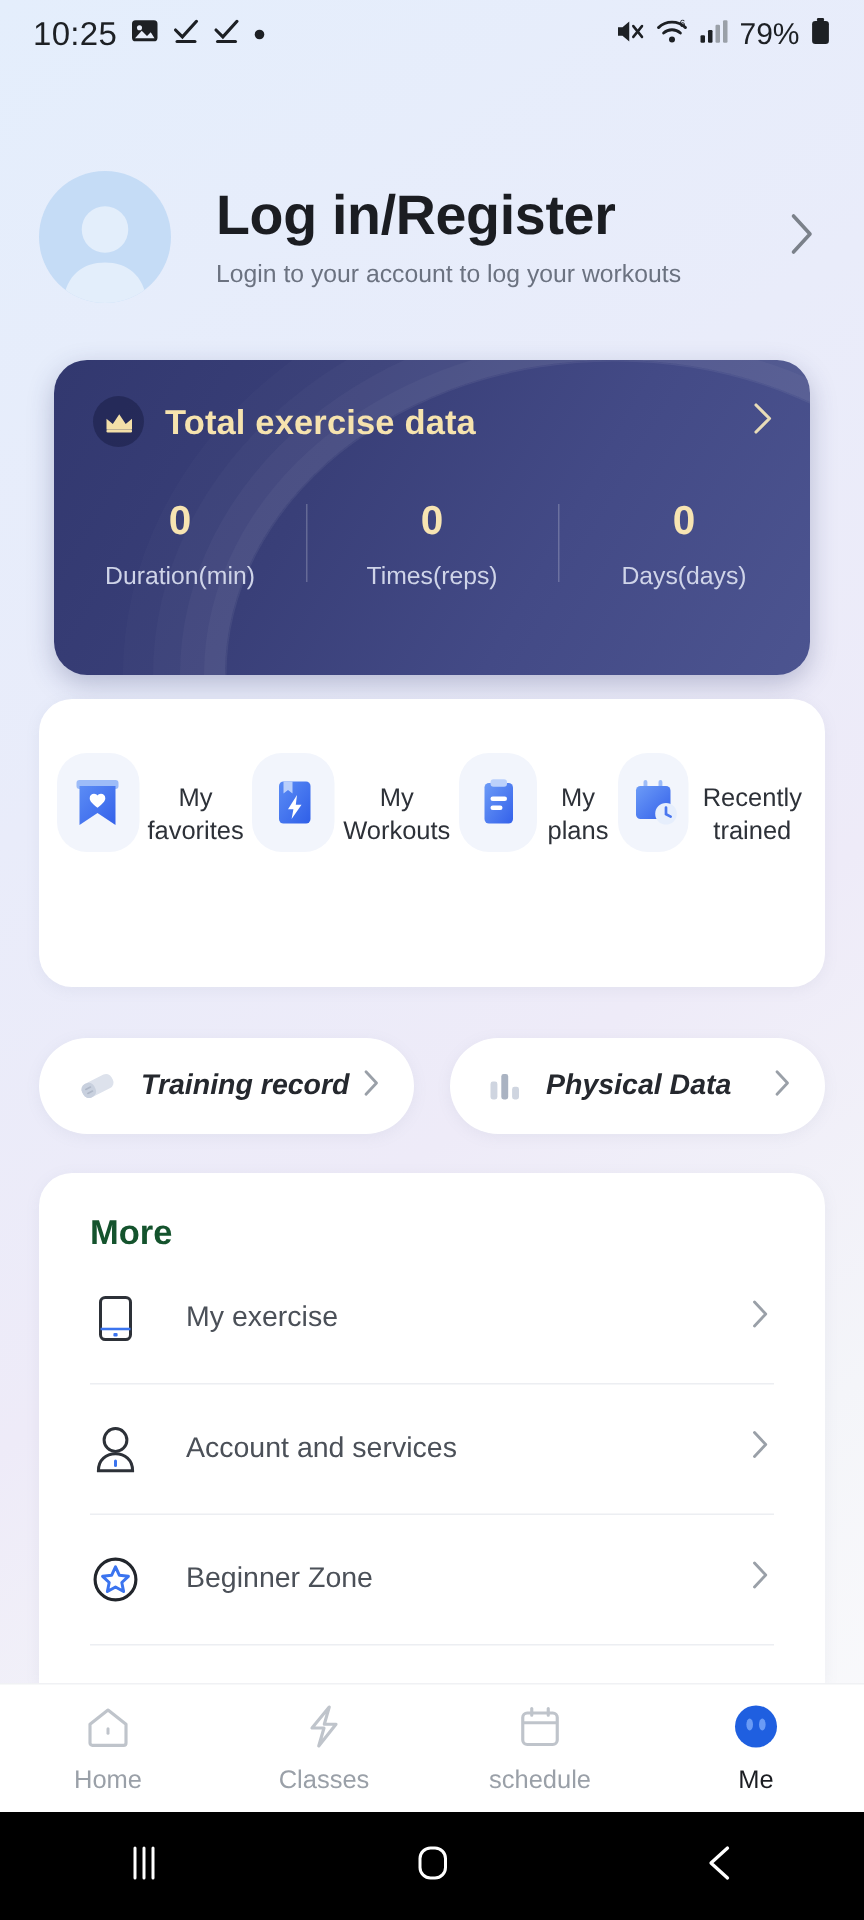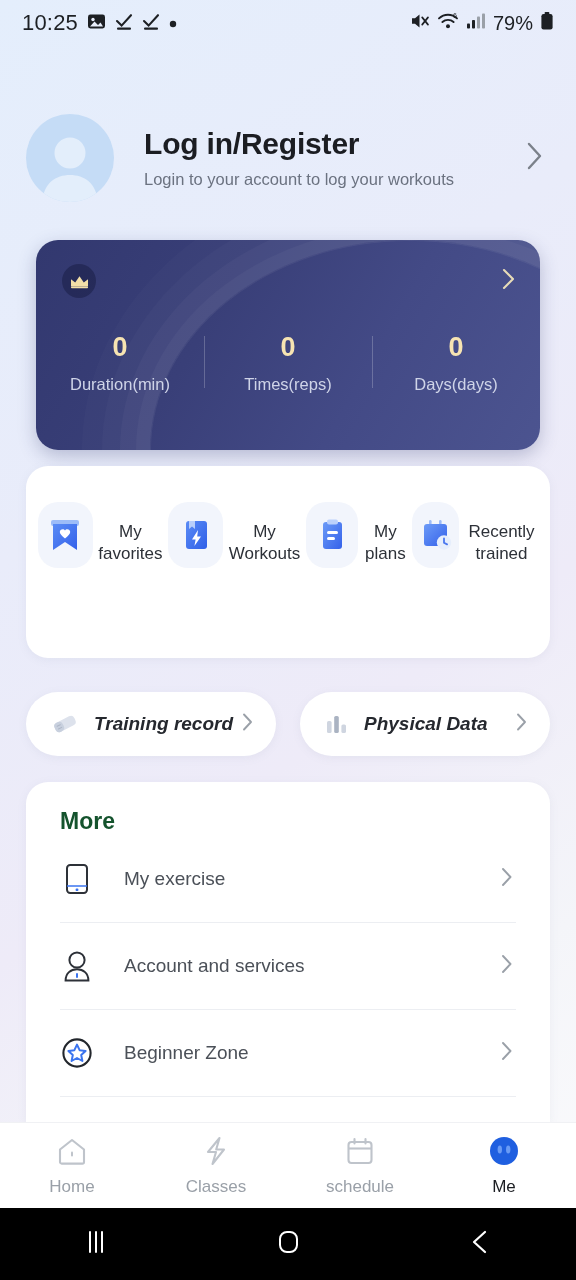--- a/index.html
+++ b/index.html
@@ -33,21 +33,21 @@
   .profile {
     position:absolute; left:0; top:98px; width:576px; height:120px;
     display:flex; align-items:center; padding:0 26px;
   }
   .avatar {
     width:88px; height:88px; border-radius:50%;
     background:#c5dcf6; flex:0 0 88px;
     display:flex; align-items:flex-end; justify-content:center; overflow:hidden;
   }
   .profile-text { margin-left:30px; flex:1 1 auto; }
-  .profile-title { font-size:30px; font-weight:700; color:#1b1d22; letter-spacing:-.2px; }
+  .profile-title { font-size:37px; font-weight:700; color:#1b1d22; letter-spacing:-.2px; }
   .profile-sub { font-size:16.5px; color:#6b7280; margin-top:9px; }
   .chev-lg { flex:0 0 auto; margin-right:4px; }
 
   
   .exercise-card {
     position:absolute; left:36px; top:240px; width:504px; height:210px;
     border-radius:22px; overflow:hidden;
     background:linear-gradient(120deg,#32386f 0%, #393f78 35%, #434a86 65%, #4c5490 100%);
     box-shadow:0 6px 18px rgba(50,56,111,.28);
   }
@@ -237,20 +237,21 @@
 
   <div class="exercise-card">
     <div class="swirl"></div>
     <div class="ec-head">
       <span class="crown-wrap">
         <svg width="21" height="17" viewBox="0 0 21 17">
           <path d="M2 13.4 L2 6.2 L6.2 9.6 L10.5 3.2 L14.8 9.6 L19 6.2 L19 13.4 Z" fill="#f3dfa8"></path>
           <rect x="2" y="13.4" width="17" height="1.9" rx=".8" fill="#f3dfa8"></rect>
         </svg>
       </span>
+      <span class="ec-title">Total exercise data</span>
       <span class="ec-chev">
         <svg width="18" height="26" viewBox="0 0 18 26">
           <path d="M4 4 L13 13 L4 22" stroke="#e8dcb8" stroke-width="2.1" fill="none" stroke-linecap="round" stroke-linejoin="round"></path>
         </svg>
       </span>
     </div>
     <div class="ec-stats">
       <div class="ec-stat">
         <div class="num">0</div>
         <div class="lbl">Duration(min)</div>

